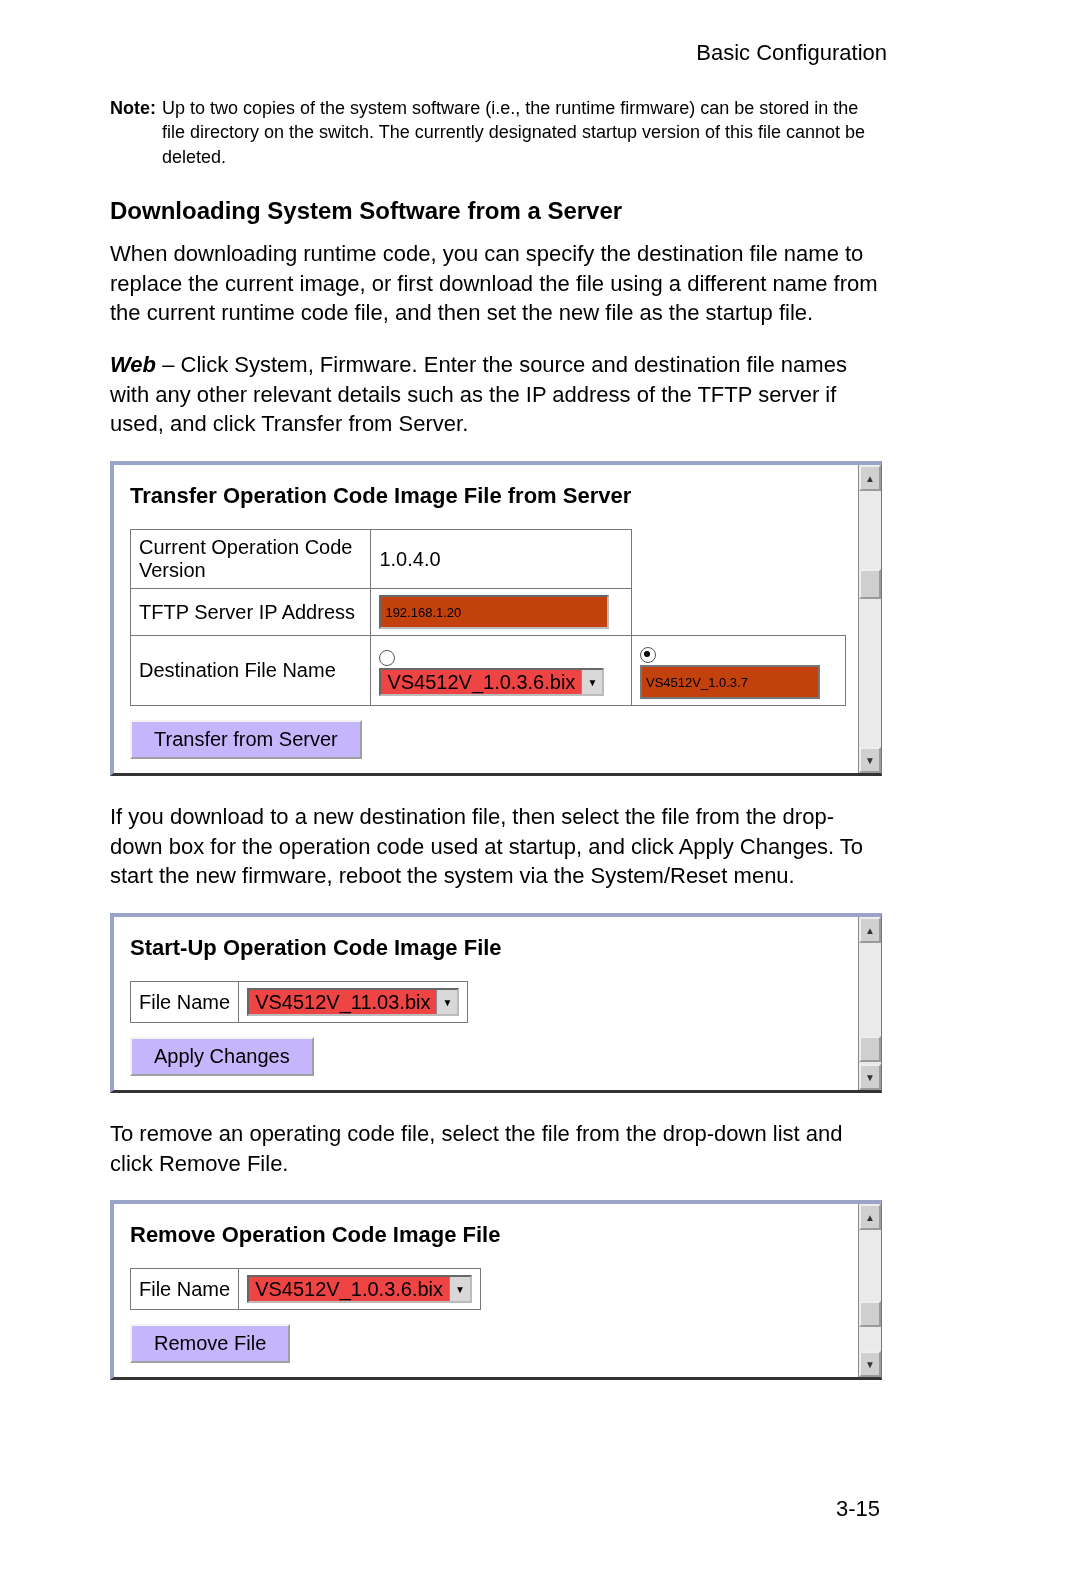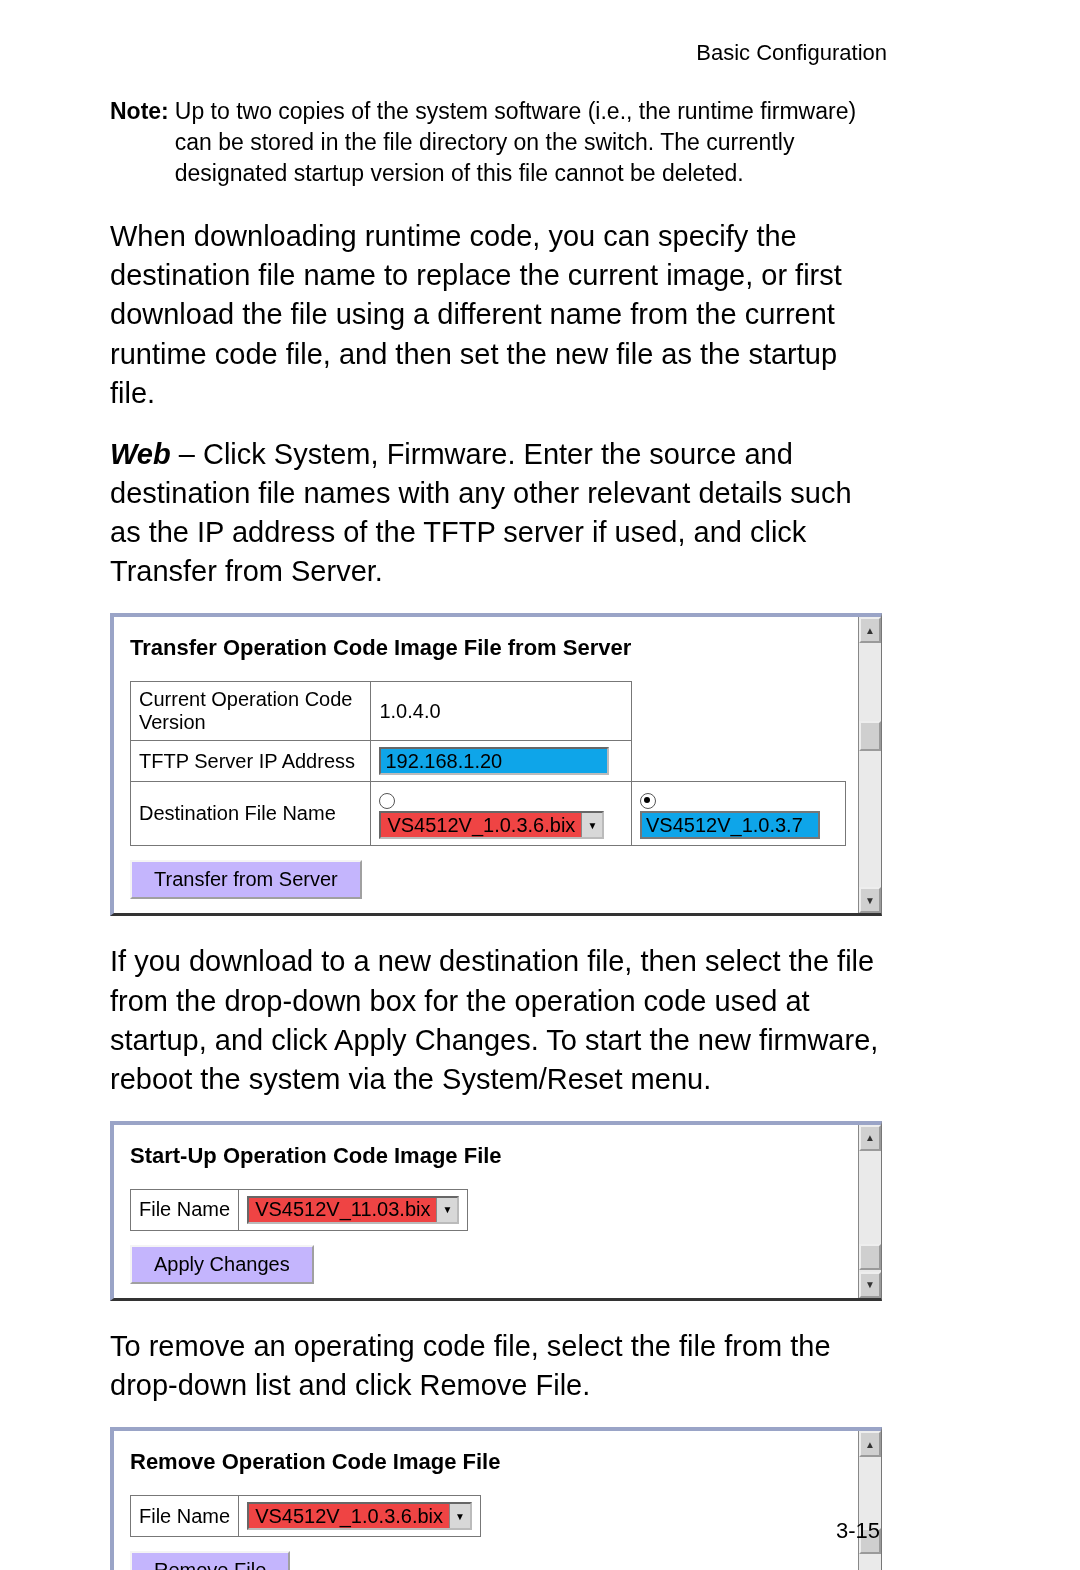--- a/index.html
+++ b/index.html
@@ -16,36 +16,36 @@
     position: relative;
   }
   .header-right {
     text-align: right;
     font-size: 22px;
     margin-bottom: 30px;
     margin-right: -5px;
   }
   .note-row {
     display: flex;
-    font-size: 23px;
+    font-size: 18px;
     line-height: 1.35;
     margin-bottom: 28px;
   }
   .note-label {
     font-weight: bold;
     white-space: nowrap;
     margin-right: 6px;
   }
   .section-title {
     font-weight: bold;
     font-size: 24px;
     margin-bottom: 14px;
   }
   .para {
-    font-size: 29px;
+    font-size: 22px;
     line-height: 1.35;
     margin-bottom: 22px;
   }
   .bold { font-weight: bold; font-style: italic; }
 
   
   .panel-wrap {
     margin: 0 0 26px 0;
   }
   .panel {
@@ -102,26 +102,26 @@
     border-collapse: collapse;
     font-size: 20px;
   }
   table.form td {
     border: 1px solid #777;
     padding: 6px 8px;
     vertical-align: middle;
   }
   .txt-in {
     font-family: Arial, sans-serif;
-    font-size: 20px;
+    font-size: 13px;
     width: 230px;
     height: 28px;
     border: 2px inset #bbb;
-    background: #0ea5e9;
-    padding: 9px 4px;
+    background: #c2410c;
+    padding: 15px 4px;
     box-sizing: border-box;
   }
   .dd {
     display: inline-flex;
     border: 2px inset #bbb;
     background: #ef4444;
     height: 28px;
     align-items: stretch;
     box-sizing: border-box;
   }
@@ -163,36 +163,37 @@
     display: inline-block;
     font-size: 20px;
     padding: 6px 22px;
     background: #c4b5fd;
     border: 2px outset #f4f4f4;
     margin-top: 14px;
   }
   .page-num {
     position: absolute;
     right: 112px;
-    bottom: 26px;
+    bottom: 48px;
     font-size: 22px;
   }
 </style>
 </head>
 <body>
 
 <div class="page">
 
   <div class="header-right">Basic Configuration</div>
 
   <div class="note-row">
     <div class="note-label">Note:</div>
     <div>Up to two copies of the system software (i.e., the runtime firmware) can be stored in the file directory on the switch. The currently designated startup version of this file cannot be deleted.</div>
   </div>
 
+  <div class="section-title">Downloading System Software from a Server</div>
 
   <div class="para">When downloading runtime code, you can specify the destination file name to replace the current image, or first download the file using a different name from the current runtime code file, and then set the new file as the startup file.</div>
 
   <div class="para">
     <span class="bold">Web</span><span> – Click System, Firmware. Enter the source and destination file names with any other relevant details such as the IP address of the TFTP server if used, and click Transfer from Server.</span>
   </div>
 
   <div class="panel-wrap">
     <div class="panel">
       <div class="panel-body">

